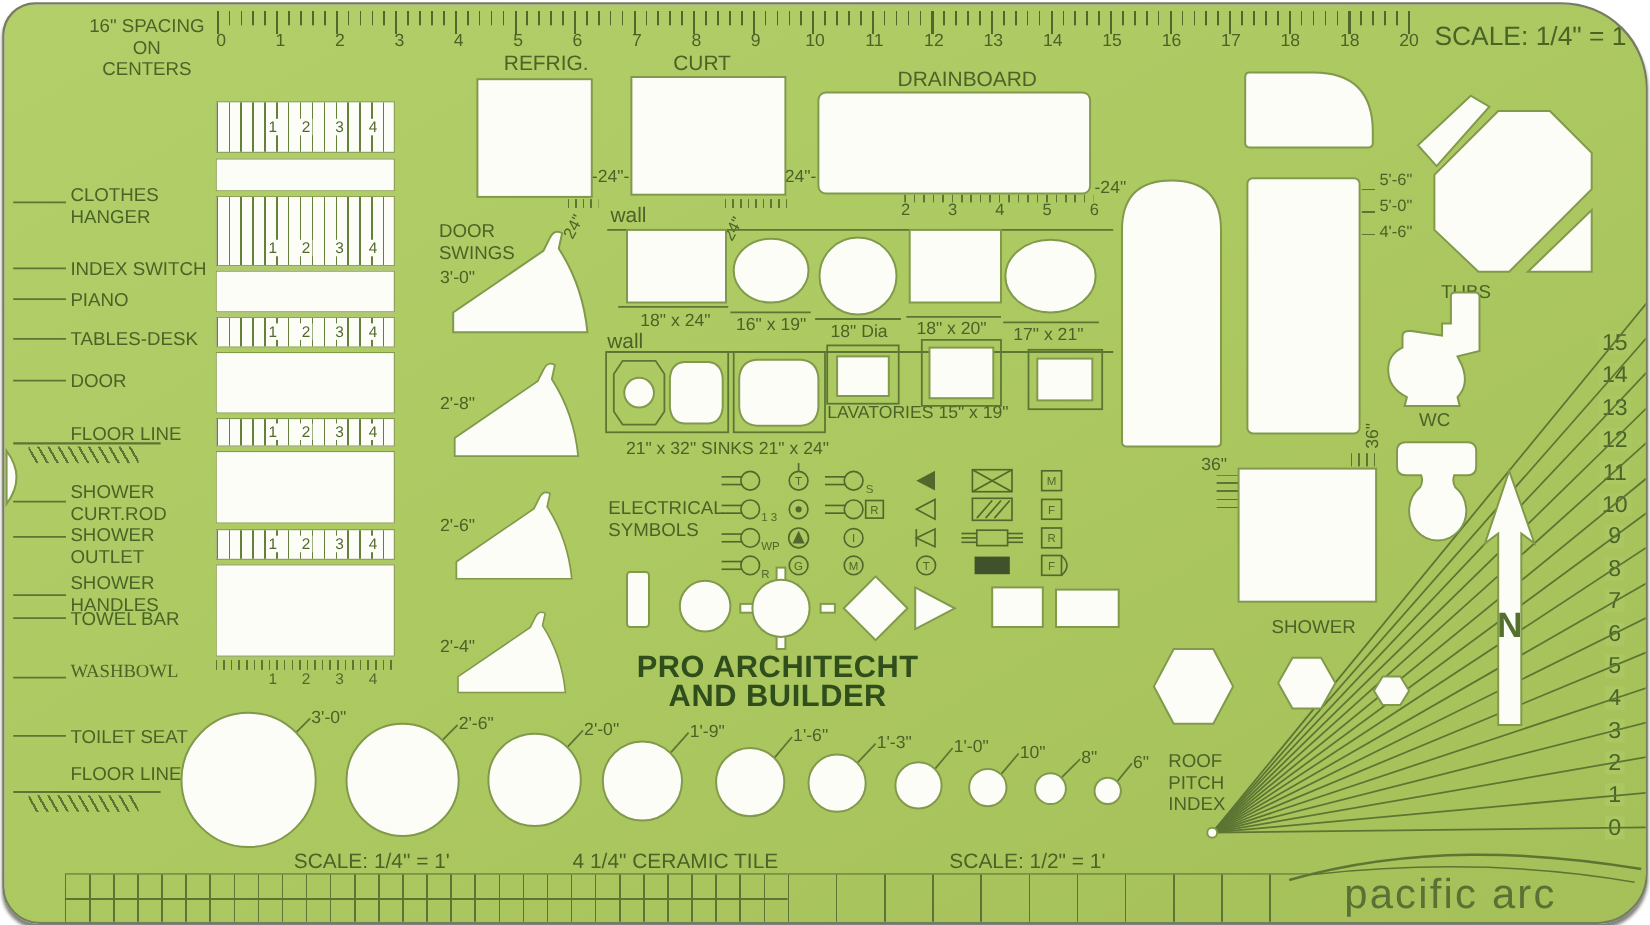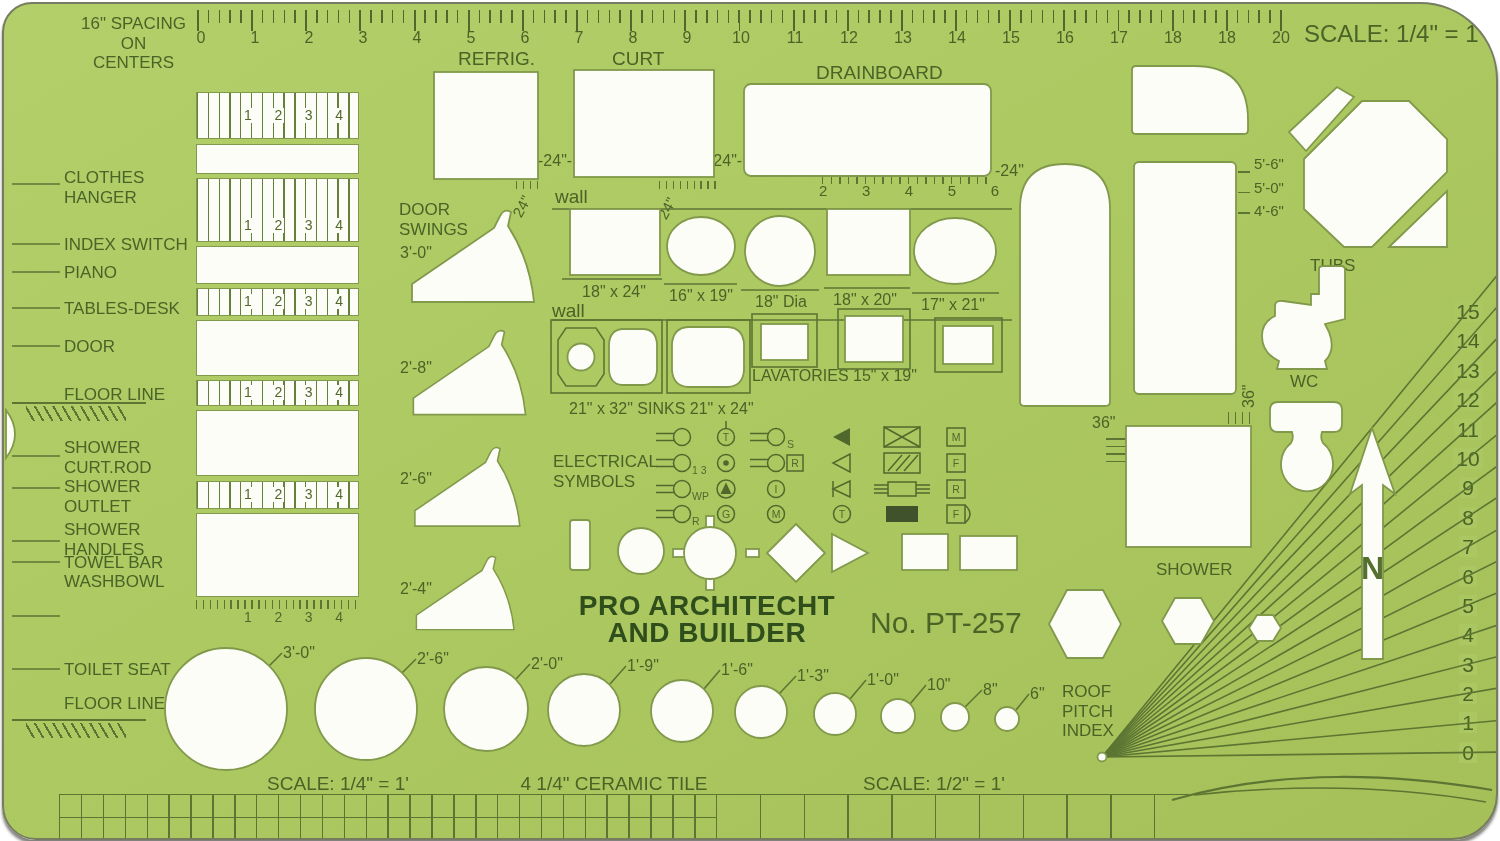--- a/index.html
+++ b/index.html
@@ -96,21 +96,21 @@
   <div class="t s17" style="left:60px;top:333px;">DOOR</div>
   <div class="t s17" style="left:60px;top:381px;">FLOOR LINE</div>
   <div class="hatch" style="left:22px;top:402px;width:100px;"></div>
   <div class="t s17" style="left:60px;top:434px;">SHOWER
 CURT.ROD</div>
   <div class="t s17" style="left:60px;top:473px;">SHOWER
 OUTLET</div>
   <div class="t s17" style="left:60px;top:516px;">SHOWER
 HANDLES</div>
   <div class="t s17" style="left:60px;top:549px;">TOWEL BAR</div>
-  <div class="t s17" style="left:60px;top:568px;">WASHBOWL</div>
+  <div class="t s17" style="left:60px;top:596px;font-family:Liberation Serif, serif;">WASHBOWL</div>
   <div class="t s17" style="left:60px;top:656px;">TOILET SEAT</div>
   <div class="t s17" style="left:60px;top:690px;">FLOOR LINE</div>
   <div class="hatch" style="left:22px;top:719px;width:100px;"></div>
 
   <div class="strip" style="top:88px;height:47px;"></div>
   <div class="snums" style="top:104px;">
         <span>1</span>
         <span>2</span>
         <span>3</span>
         <span>4</span>
@@ -226,38 +226,38 @@
         <span>5</span>
         <span>4</span>
         <span>3</span>
         <span>2</span>
         <span>1</span>
         <span>0</span>
       </div>
 
   <div class="t s28 brand ctr" style="left:703px;top:586px;">PRO ARCHITECHT</div>
   <div class="t s28 brand ctr" style="left:703px;top:613px;">AND BUILDER</div>
-  <div class="t" style="left:866px;top:602px;font-size:30px;">No. PT-257</div>
 
   <div class="t s16" style="left:279px;top:640px;">3'-0"</div>
   <div class="t s16" style="left:413px;top:646px;">2'-6"</div>
   <div class="t s16" style="left:527px;top:651px;">2'-0"</div>
   <div class="t s16" style="left:623px;top:653px;">1'-9"</div>
   <div class="t s16" style="left:717px;top:657px;">1'-6"</div>
   <div class="t s16" style="left:793px;top:663px;">1'-3"</div>
   <div class="t s16" style="left:863px;top:667px;">1'-0"</div>
   <div class="t s16" style="left:923px;top:672px;">10"</div>
   <div class="t s16" style="left:979px;top:677px;">8"</div>
   <div class="t s16" style="left:1026px;top:681px;">6"</div>
 
   <div class="t s19 ctr" style="left:334px;top:769px;">SCALE: 1/4" = 1'</div>
   <div class="t s19 ctr" style="left:610px;top:769px;">4 1/4" CERAMIC TILE</div>
   <div class="t s19 ctr" style="left:930px;top:769px;">SCALE: 1/2" = 1'</div>
   <div class="abs gridL"></div>
   <div class="abs gridR"></div>
+  <div class="t logo" style="left:1218px;top:788px;">pacific arc</div>
 
   <svg class="shapes" viewBox="0 0 1500 841">
 
     <g stroke="#5c7533" stroke-width="1.6" fill="none">
 
       <line x1="8" y1="180" x2="56" y2="180"></line>
           <line x1="8" y1="240" x2="56" y2="240"></line>
       <line x1="8" y1="268" x2="56" y2="268"></line>
           <line x1="8" y1="304" x2="56" y2="304"></line>
       <line x1="8" y1="342" x2="56" y2="342"></line>

